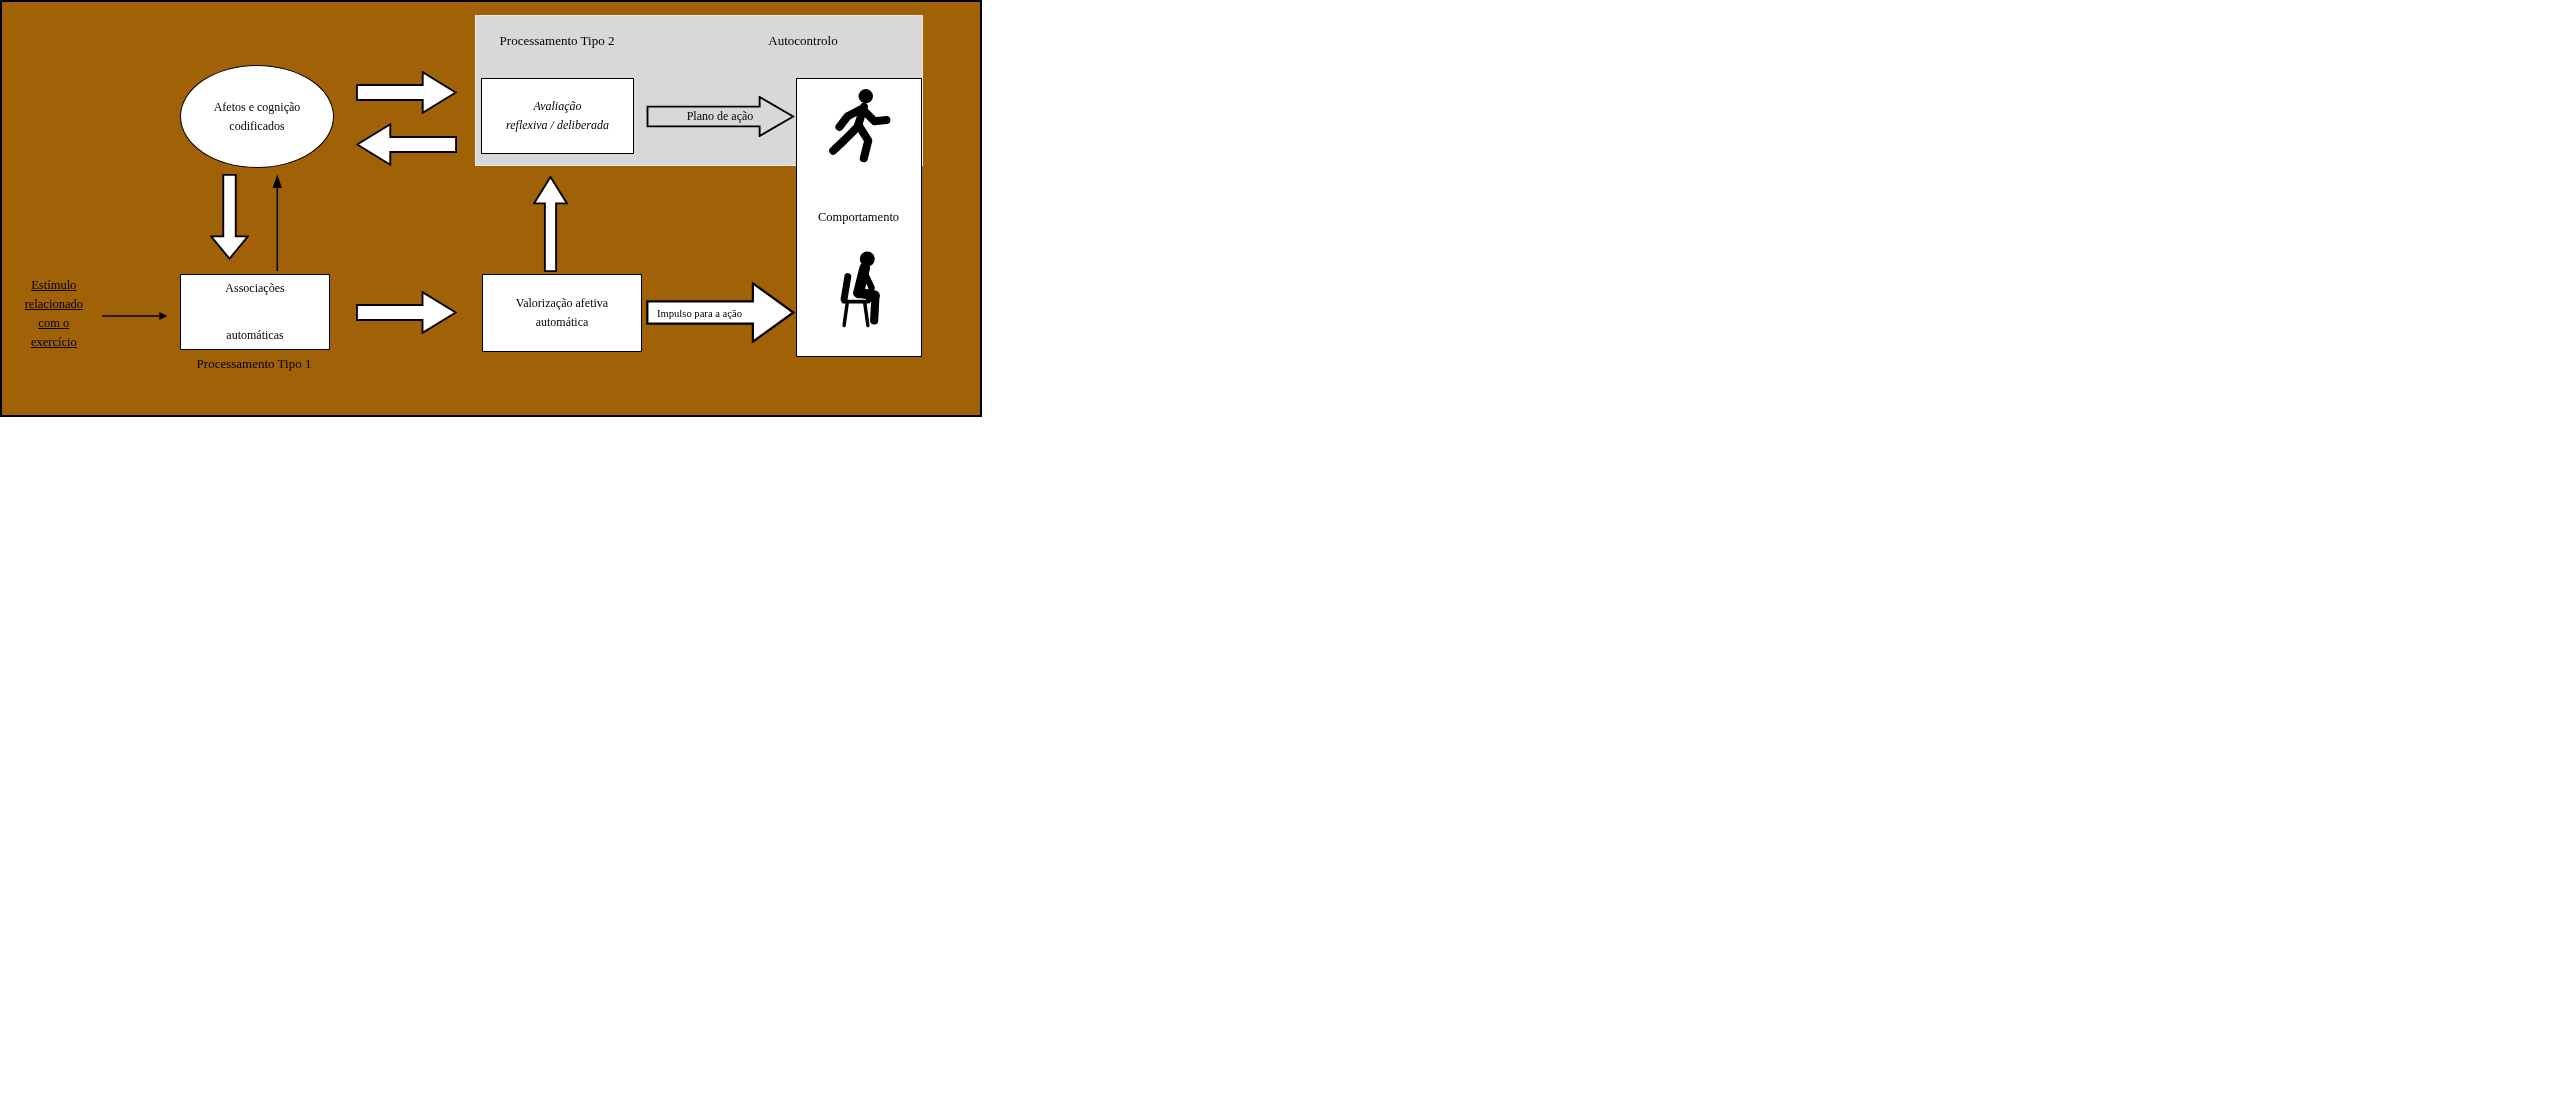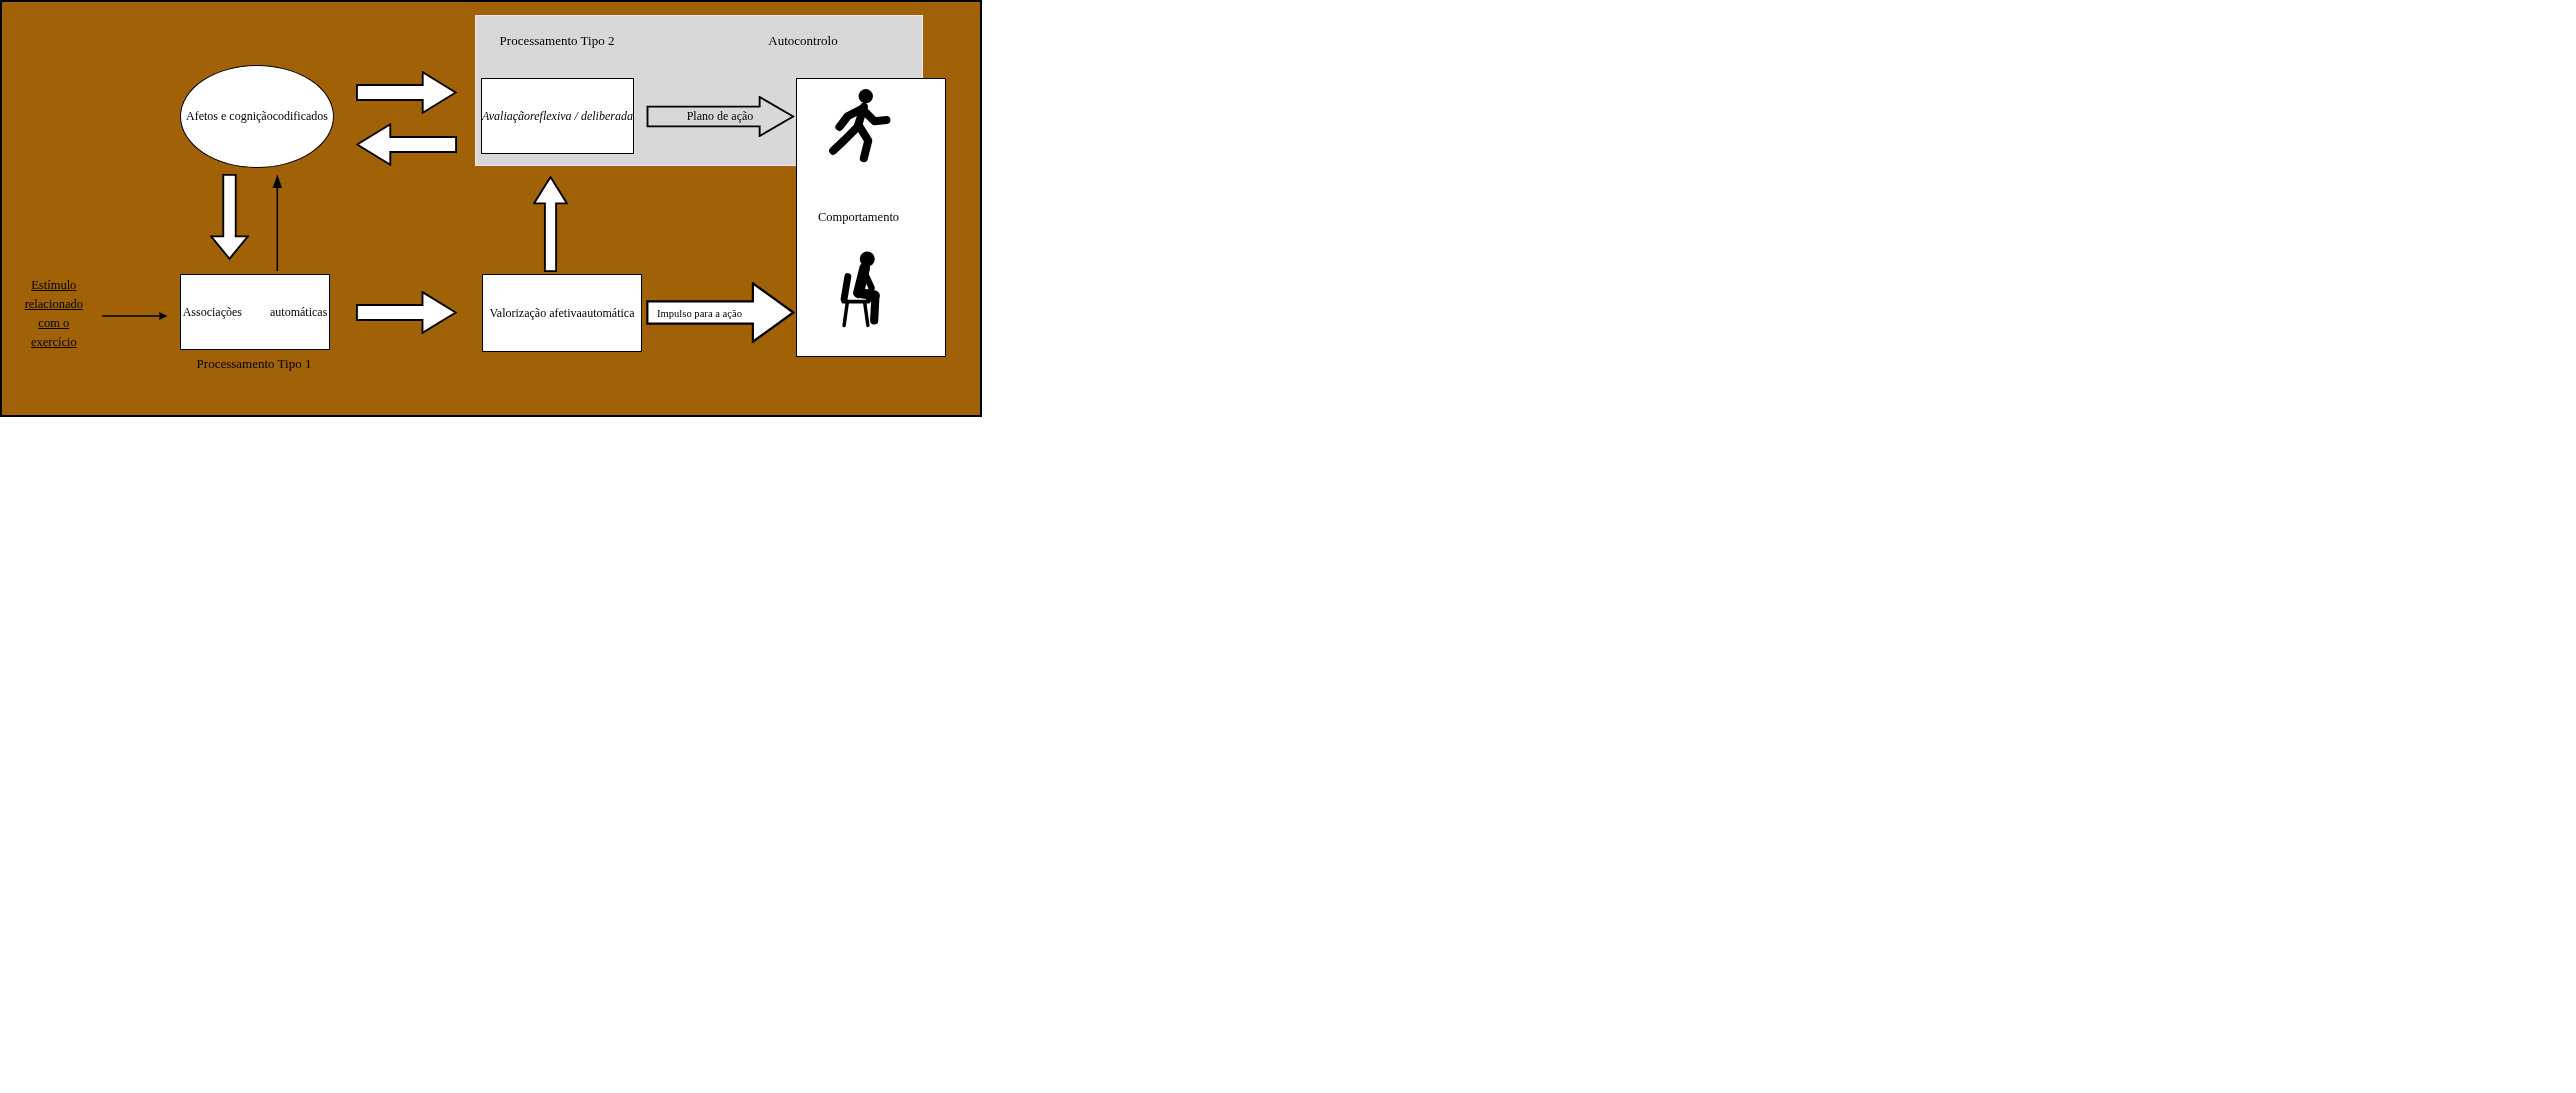--- a/index.html
+++ b/index.html
@@ -5,21 +5,21 @@
   html,body{margin:0;padding:0;background:#ffffff;}
   #canvas{
     position:relative;width:982px;height:417px;background:#a16207;
     border:2.5px solid #000;box-sizing:border-box;overflow:hidden;
     font-family:"Liberation Serif","DejaVu Serif",serif;color:#000;
   }
   .abs{position:absolute;}
   .panel{background:#d8d8d8;border:1.3px solid #e9e9e9;box-sizing:border-box;}
   .sec-label{font-size:13px;line-height:19px;text-align:center;white-space:nowrap;}
   .node{background:#fff;border:1.9px solid #000;box-sizing:border-box;
-        display:flex;justify-content:center;align-items:center;}
+        display:flex;flex-direction:column;justify-content:center;align-items:center;}
   .node .ln, .txtline{font-size:12px;line-height:19px;height:19px;text-align:center;white-space:nowrap;}
   .ellipse{border-radius:50%;}
   .arrow-label{font-size:12px;line-height:19px;text-align:center;white-space:nowrap;}
   .stim .txtline{font-size:12.5px;}
   svg{display:block;}
 </style>
 </head>
 <body>
 
 <div id="canvas">
@@ -92,21 +92,21 @@
   <svg class="abs" style="left:644px;top:94px;" width="149" height="41" viewBox="0 0 238 66">
     <polygon points="1.5,17 182,17 182,1.5 236,33 182,64.5 182,49 1.5,49" fill="#d8d8d8" stroke="#000" stroke-width="3"></polygon>
   </svg>
   <div class="abs arrow-label" style="left:644px;top:105px;width:114px;padding-left:17px;">Plano de ação</div>
 
   <svg class="abs" style="left:644px;top:280px;" width="149" height="61" viewBox="0 0 238 98">
     <polygon points="1.5,31 171,31 171,2 236,49 171,96 171,67 1.5,67" fill="#fff" stroke="#000" stroke-width="3.5"></polygon>
   </svg>
   <div class="abs arrow-label" style="left:645px;top:302px;width:105px;font-size:10.6px;">Impulso para a ação</div>
 
-  <div class="abs" style="left:794px;top:76px;width:150px;height:279px;background:#fff;border:1.9px solid #000;box-sizing:border-box;">
+  <div class="abs" style="left:794px;top:76px;width:126px;height:279px;background:#fff;border:1.9px solid #000;box-sizing:border-box;">
 
     <svg class="abs" style="left:30px;top:8.8px;" width="65" height="79" viewBox="0 0 104 126">
       <g stroke="#000" stroke-width="13" stroke-linecap="round" stroke-linejoin="round" fill="none">
         <path d="M59,30 L49,62"></path>
         <path d="M56,33 L33,45 L20,62"></path>
         <path d="M57,34 L76,53 L95,51"></path>
         <path d="M51,60 L28,83 L10,100"></path>
         <path d="M51,60 L66,84 L59,112"></path>
       </g>
       <circle cx="62" cy="13" r="11.5" fill="#000"></circle>

